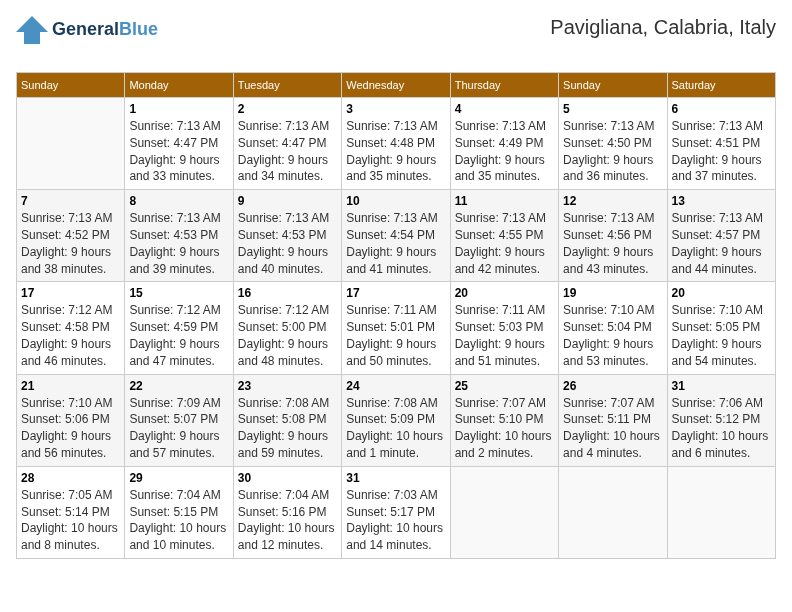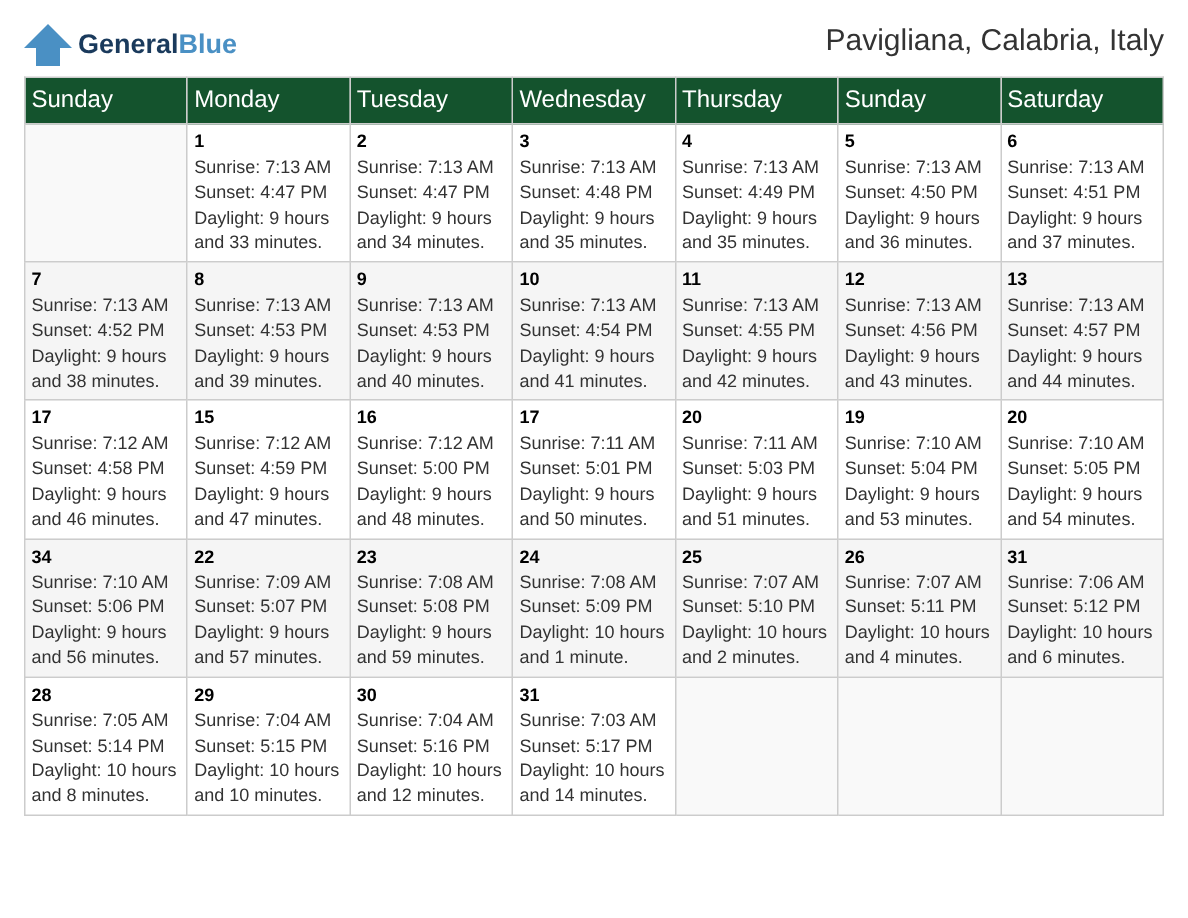--- a/index.html
+++ b/index.html
@@ -7,21 +7,21 @@
       font-family: Arial, sans-serif;
       background: #fff;
       width: 792px;
       min-height: 612px;
       padding: 16px;
     }
     .header-area {
       display: flex;
       justify-content: space-between;
       align-items: flex-start;
-      margin-bottom: 7px;
+      margin-bottom: 28px;
     }
     .logo {
       display: flex;
       align-items: center;
       gap: 4px;
     }
     .logo-text {
       font-size: 18px;
       font-weight: bold;
       color: #1a3a5c;
@@ -45,25 +45,25 @@
     .location-title {
       font-size: 20px;
       color: #333;
     }
     .calendar {
       width: 100%;
       border-collapse: collapse;
       font-size: 10.5px;
     }
     .calendar th {
-      background: #14532d;
+      background: #a16207;
       color: #fff;
       padding: 6px 4px;
       text-align: left;
-      font-size: 16px;
+      font-size: 11px;
       font-weight: normal;
       border: 1px solid #ccc;
     }
     .calendar td {
       vertical-align: top;
       border: 1px solid #ccc;
       padding: 4px;
       width: calc(100% / 7);
       min-height: 80px;
     }
@@ -196,21 +196,21 @@
           <div class="day-number">19</div>
           <div class="day-info">Sunrise: 7:10 AM<br>Sunset: 5:04 PM<br>Daylight: 9 hours<br>and 53 minutes.</div>
         </td>
         <td>
           <div class="day-number">20</div>
           <div class="day-info">Sunrise: 7:10 AM<br>Sunset: 5:05 PM<br>Daylight: 9 hours<br>and 54 minutes.</div>
         </td>
       </tr>
       <tr class="row-shaded">
         <td>
-          <div class="day-number">34</div>
+          <div class="day-number">21</div>
           <div class="day-info">Sunrise: 7:10 AM<br>Sunset: 5:06 PM<br>Daylight: 9 hours<br>and 56 minutes.</div>
         </td>
         <td>
           <div class="day-number">22</div>
           <div class="day-info">Sunrise: 7:09 AM<br>Sunset: 5:07 PM<br>Daylight: 9 hours<br>and 57 minutes.</div>
         </td>
         <td>
           <div class="day-number">23</div>
           <div class="day-info">Sunrise: 7:08 AM<br>Sunset: 5:08 PM<br>Daylight: 9 hours<br>and 59 minutes.</div>
         </td>

